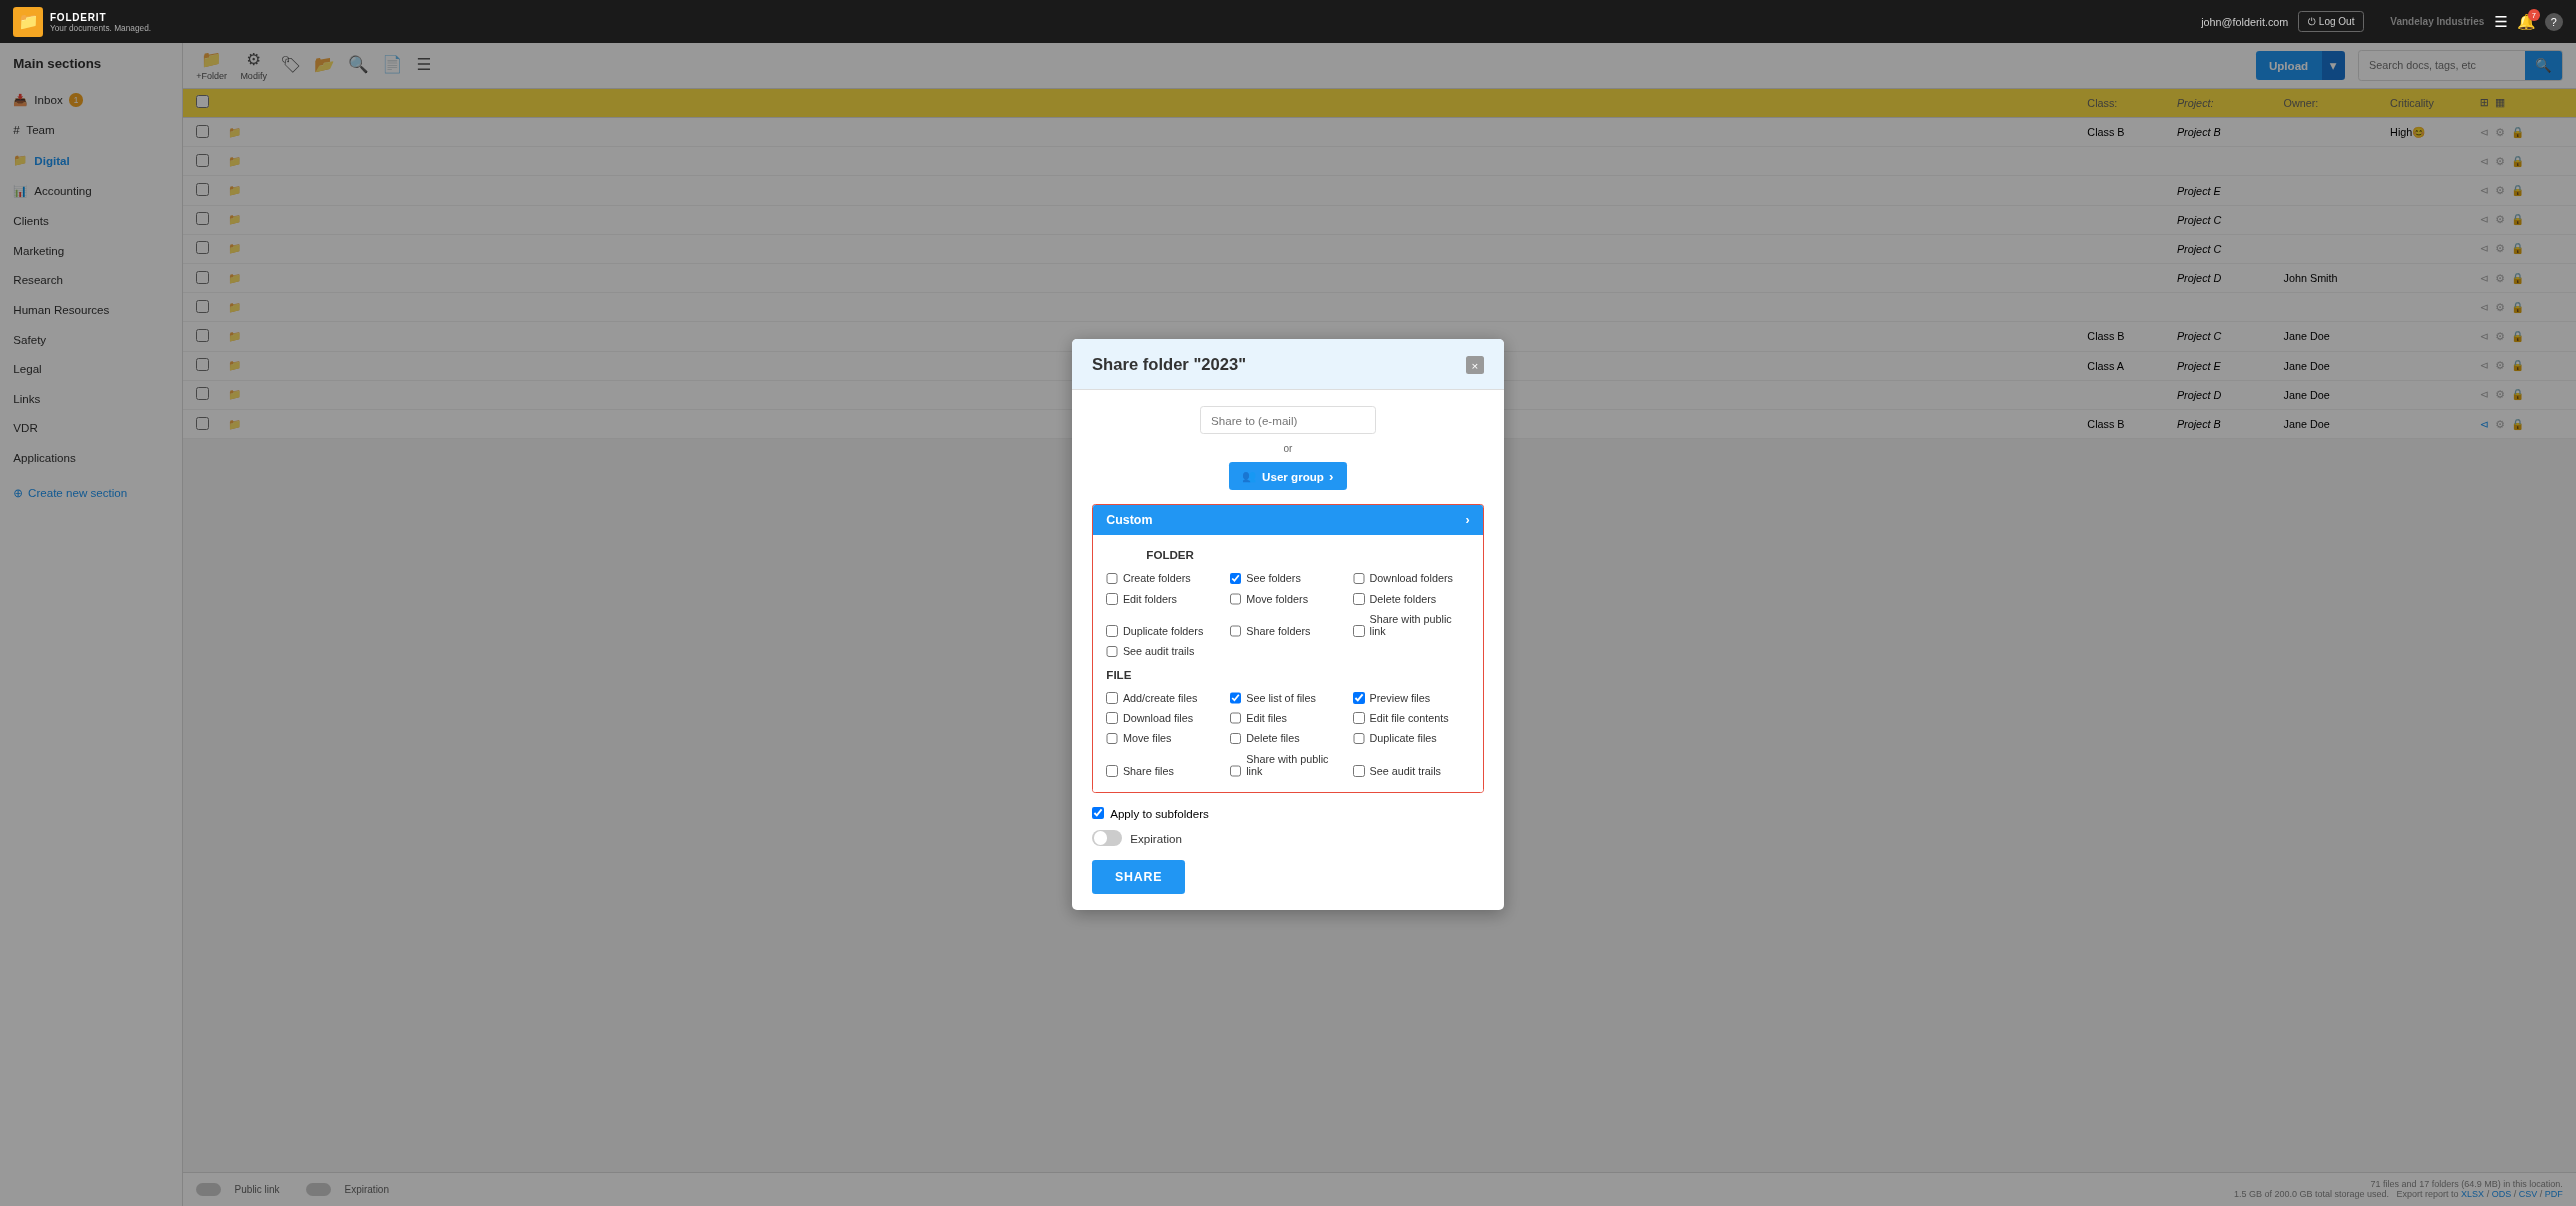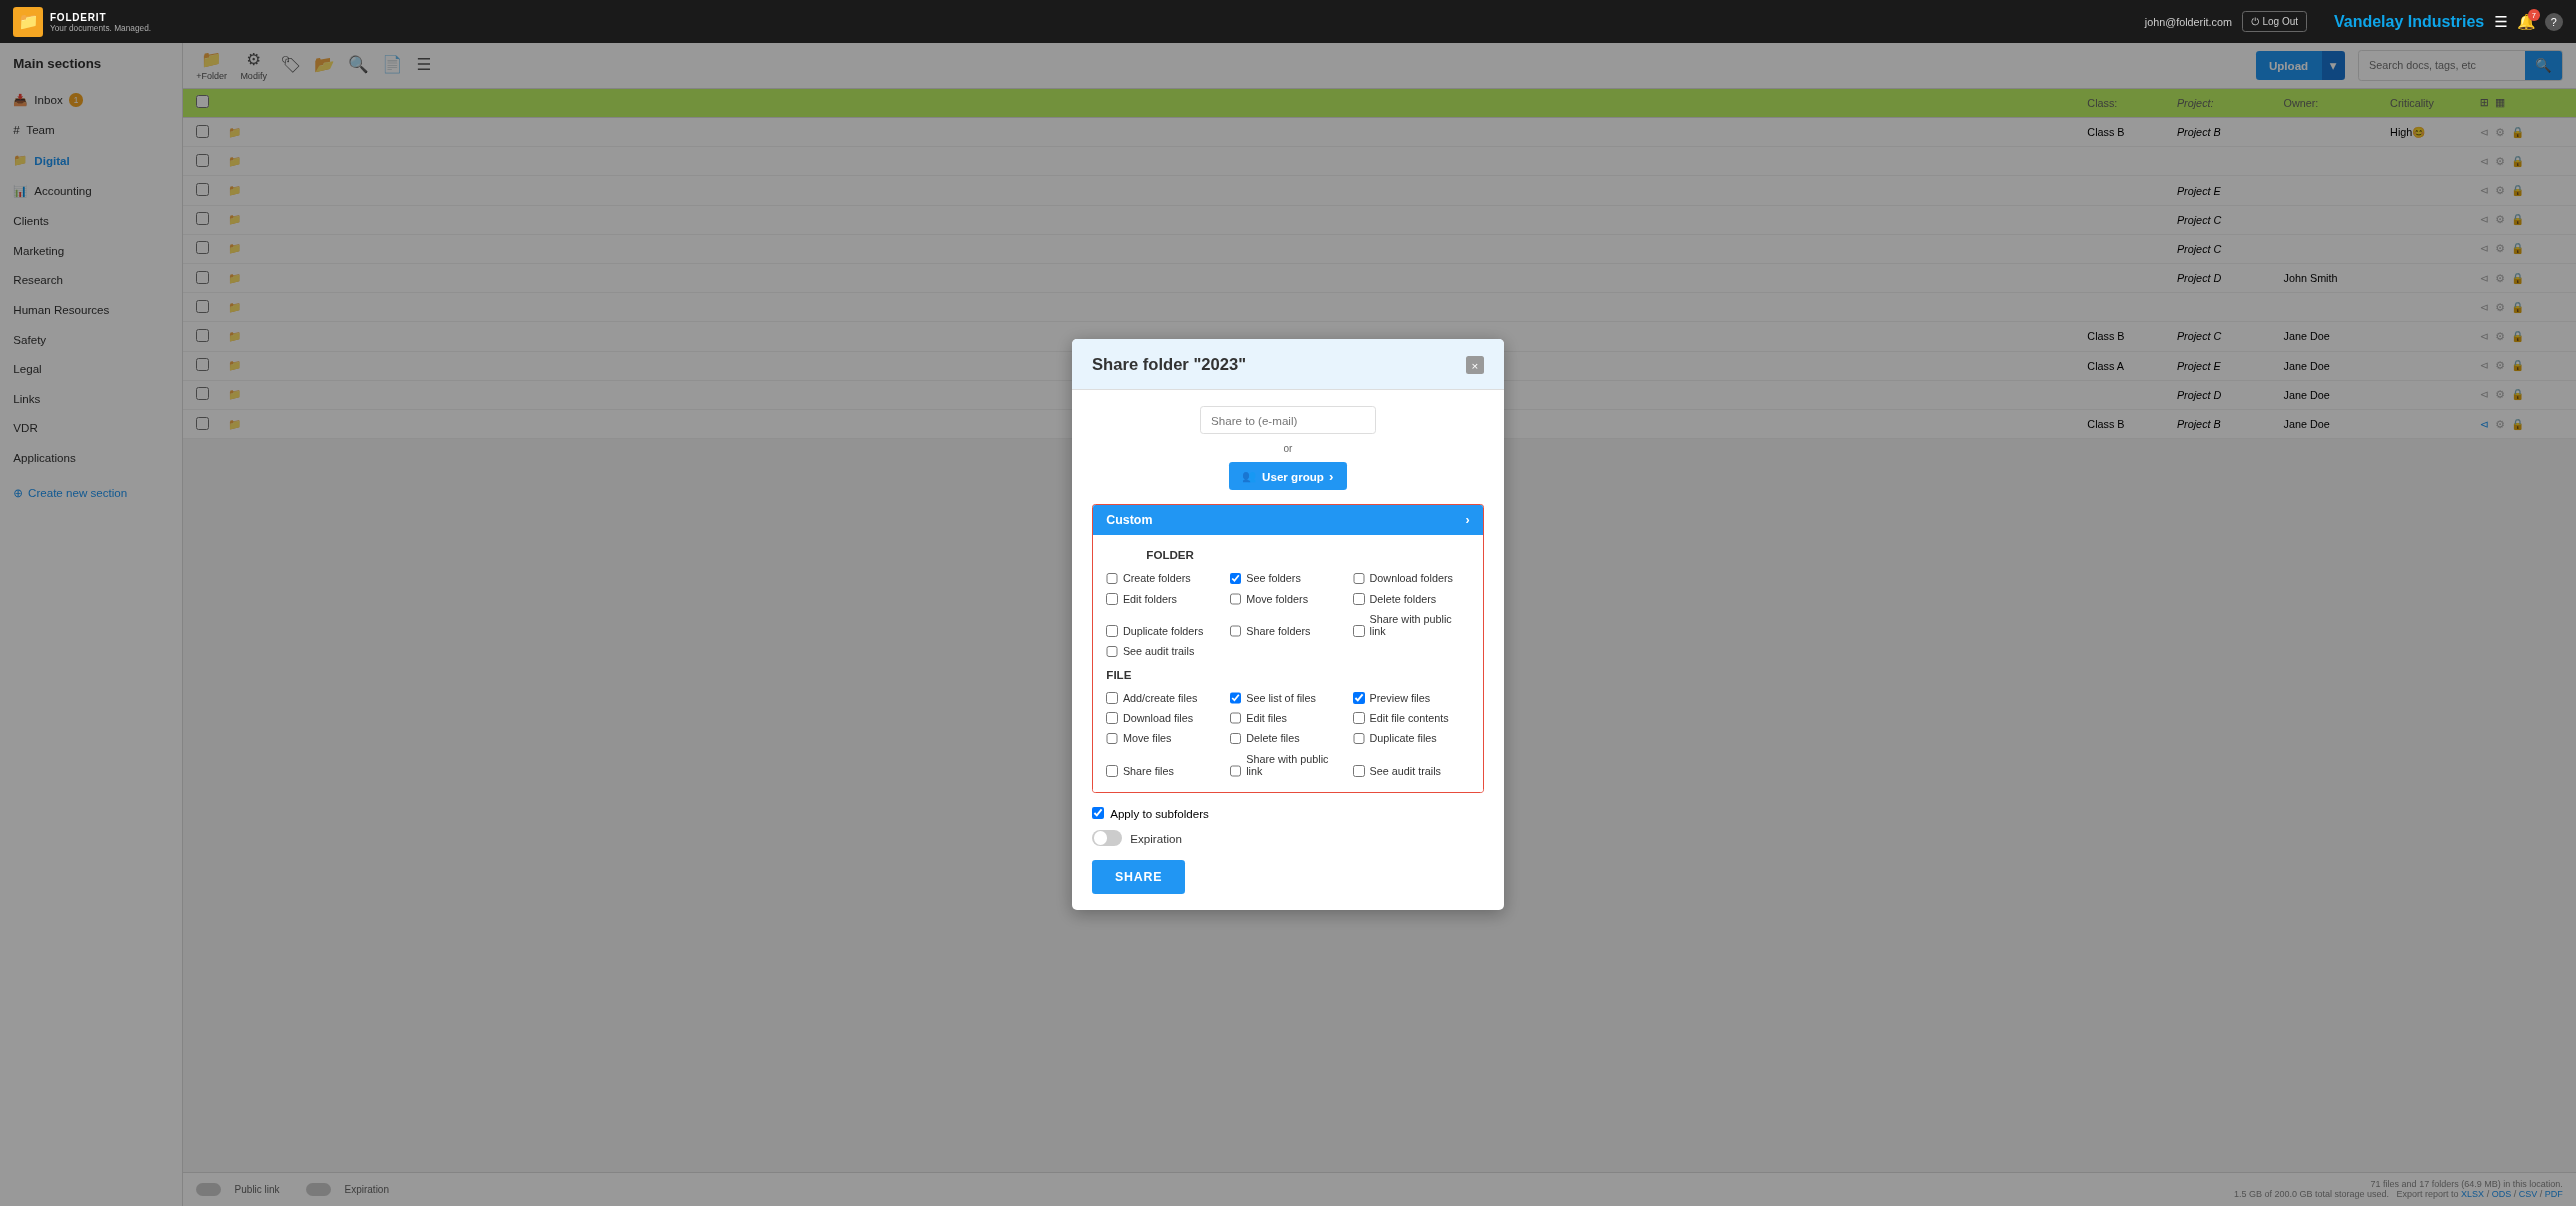--- a/index.html
+++ b/index.html
@@ -28,21 +28,21 @@
     }
     .logo-text { color: white; font-size: 10px; font-weight: bold; letter-spacing: 0.8px; }
     .logo-sub { color: #aaa; font-size: 8.3px; display: block; }
     .topbar-spacer { flex: 1; }
     .topbar-user { color: #ccc; font-size: 10.8px; }
     .topbar-logout {
       background: transparent; border: 0.8px solid #666; color: #ccc;
       padding: 3.3px 8.3px; border-radius: 3.3px; cursor: pointer; font-size: 10px;
       display: flex; align-items: center; gap: 3.3px;
     }
-    .topbar-company { color: #0ea5e9; font-size: 16px; font-weight: bold; margin-left: 16.6px; }
+    .topbar-company { color: #737373; font-size: 10px; font-weight: bold; margin-left: 16.6px; }
     .topbar-icons { display: flex; gap: 8.3px; align-items: center; }
     .topbar-icon-btn {
       background: transparent; border: none; color: white; font-size: 15px; cursor: pointer;
       position: relative;
     }
     .topbar-badge {
       position: absolute; top: -3.3px; right: -3.3px;
       background: #e74c3c; color: white; border-radius: 50%;
       font-size: 7.5px; width: 11.6px; height: 11.6px;
       display: flex; align-items: center; justify-content: center;
@@ -112,21 +112,21 @@
     
     .breadcrumb {
       padding: 6.6px 13.3px; background: white; border-bottom: 0.8px solid #ddd;
       font-size: 10.8px; color: #555;
     }
 
     
     .table-area { flex: 1; overflow: auto; padding: 0; position: relative; }
     .table-header {
       display: flex; align-items: center; padding: 6.6px 13.3px;
-      background: #bef264; border-bottom: 0.8px solid #ddd;
+      background: #fde047; border-bottom: 0.8px solid #ddd;
       font-size: 10.8px; color: #666; gap: 6.6px;
     }
     .col-check { width: 25px; }
     .col-name { flex: 2; }
     .col-class { width: 83px; }
     .col-project { width: 100px; font-style: italic; }
     .col-owner { width: 100px; }
     .col-criticality { width: 83px; }
     .col-actions { width: 83px; }
     .table-row {

